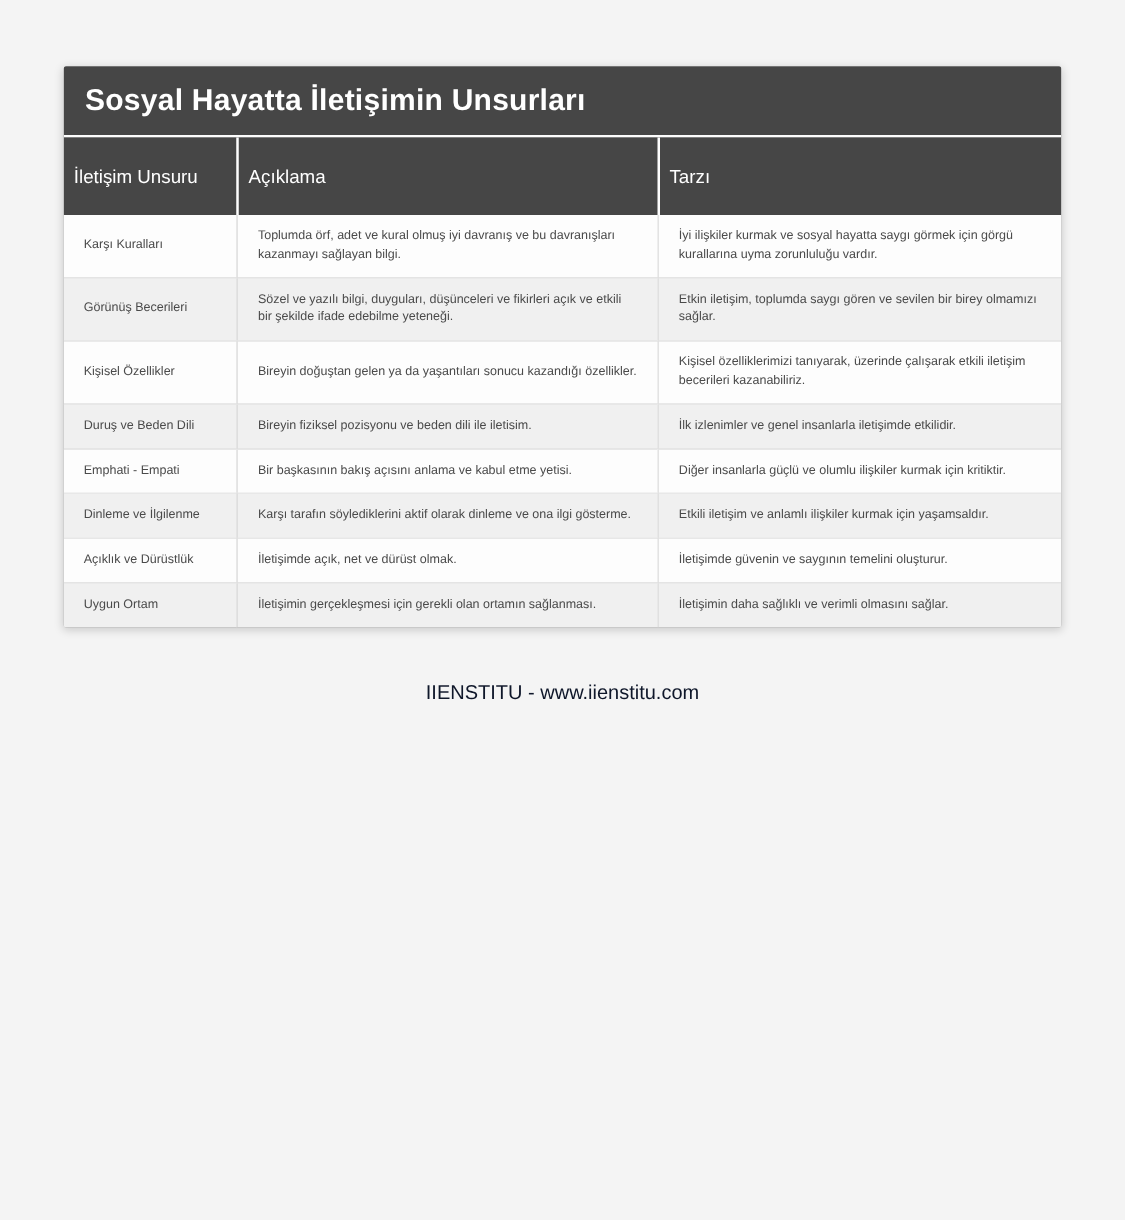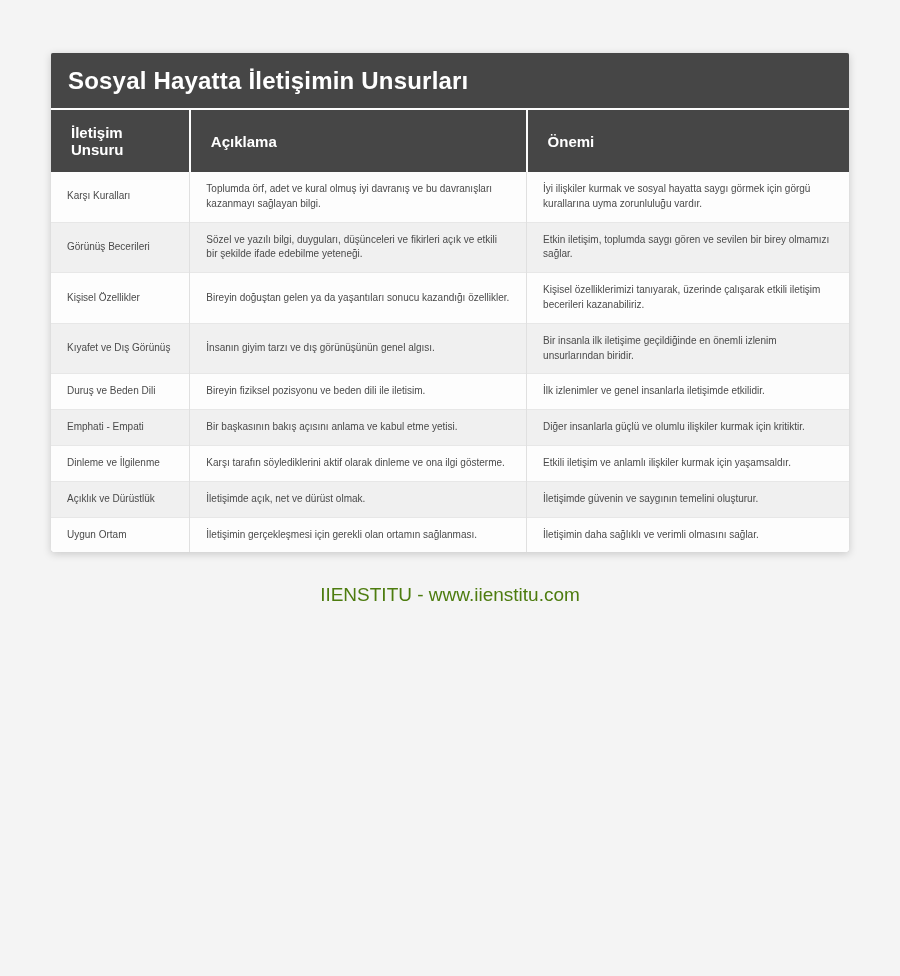--- a/index.html
+++ b/index.html
@@ -35,24 +35,24 @@
     table-layout: fixed;
   }
   col.c1 { width: 17.4%; }
   col.c2 { width: 42.2%; }
   col.c3 { width: 40.4%; }
 
   thead th {
     background: #464646;
     color: #ffffff;
     font-size: 15px;
-    font-weight: bold;
+    font-weight: normal;
     text-align: left;
     vertical-align: middle;
-    padding: 12px 20px;
+    padding: 12px 8px;
     height: 62px;
     border-right: 2px solid #fdfdfd;
   }
   thead th:last-child { border-right: none; }
 
   tbody td {
     font-size: 10px;
     color: #4a4a4a;
     line-height: 1.48;
     vertical-align: middle;
@@ -63,42 +63,42 @@
   tbody td:last-child { border-right: none; }
   tbody tr:first-child td { border-top: none; }
 
   tbody tr:nth-child(odd)  td { background: #fdfdfd; }
   tbody tr:nth-child(even) td { background: #f0f0f0; }
 
   tbody td.cell-unsur { padding-right: 8px; }
 
   .footer {
     text-align: center;
-    margin-top: 32px;
-    font-size: 19px;
-    color: #4d7c0f;
+    margin-top: 44px;
+    font-size: 16px;
+    color: #0f172a;
   }
 </style>
 </head>
 <body>
 
 <div class="card">
   <div class="card-title">Sosyal Hayatta İletişimin Unsurları</div>
 
   <table>
     <colgroup>
       <col class="c1">
         <col class="c2">
         <col class="c3">
     </colgroup>
     <thead>
       <tr>
         <th>İletişim Unsuru</th>
         <th>Açıklama</th>
-        <th>Önemi</th>
+        <th>Tarzı</th>
       </tr>
     </thead>
     <tbody id="table-body">
   <tr>
     <td class="cell-unsur">Karşı Kuralları</td>
     <td class="cell-aciklama">Toplumda örf, adet ve kural olmuş iyi davranış ve bu davranışları kazanmayı sağlayan bilgi.</td>
     <td class="cell-onemi">İyi ilişkiler kurmak ve sosyal hayatta saygı görmek için görgü kurallarına uyma zorunluluğu vardır.</td>
   </tr>
 
   <tr>
@@ -106,25 +106,20 @@
     <td class="cell-aciklama">Sözel ve yazılı bilgi, duyguları, düşünceleri ve fikirleri açık ve etkili bir şekilde ifade edebilme yeteneği.</td>
     <td class="cell-onemi">Etkin iletişim, toplumda saygı gören ve sevilen bir birey olmamızı sağlar.</td>
   </tr>
 
   <tr>
     <td class="cell-unsur">Kişisel Özellikler</td>
     <td class="cell-aciklama">Bireyin doğuştan gelen ya da yaşantıları sonucu kazandığı özellikler.</td>
     <td class="cell-onemi">Kişisel özelliklerimizi tanıyarak, üzerinde çalışarak etkili iletişim becerileri kazanabiliriz.</td>
   </tr>
 
-  <tr>
-    <td class="cell-unsur">Kıyafet ve Dış Görünüş</td>
-    <td class="cell-aciklama">İnsanın giyim tarzı ve dış görünüşünün genel algısı.</td>
-    <td class="cell-onemi">Bir insanla ilk iletişime geçildiğinde en önemli izlenim unsurlarından biridir.</td>
-  </tr>
 
 
   <tr>
     <td class="cell-unsur">Duruş ve Beden Dili</td>
     <td class="cell-aciklama">Bireyin fiziksel pozisyonu ve beden dili ile iletisim.</td>
     <td class="cell-onemi">İlk izlenimler ve genel insanlarla iletişimde etkilidir.</td>
   </tr>
 
   <tr>
     <td class="cell-unsur">Emphati - Empati</td>

